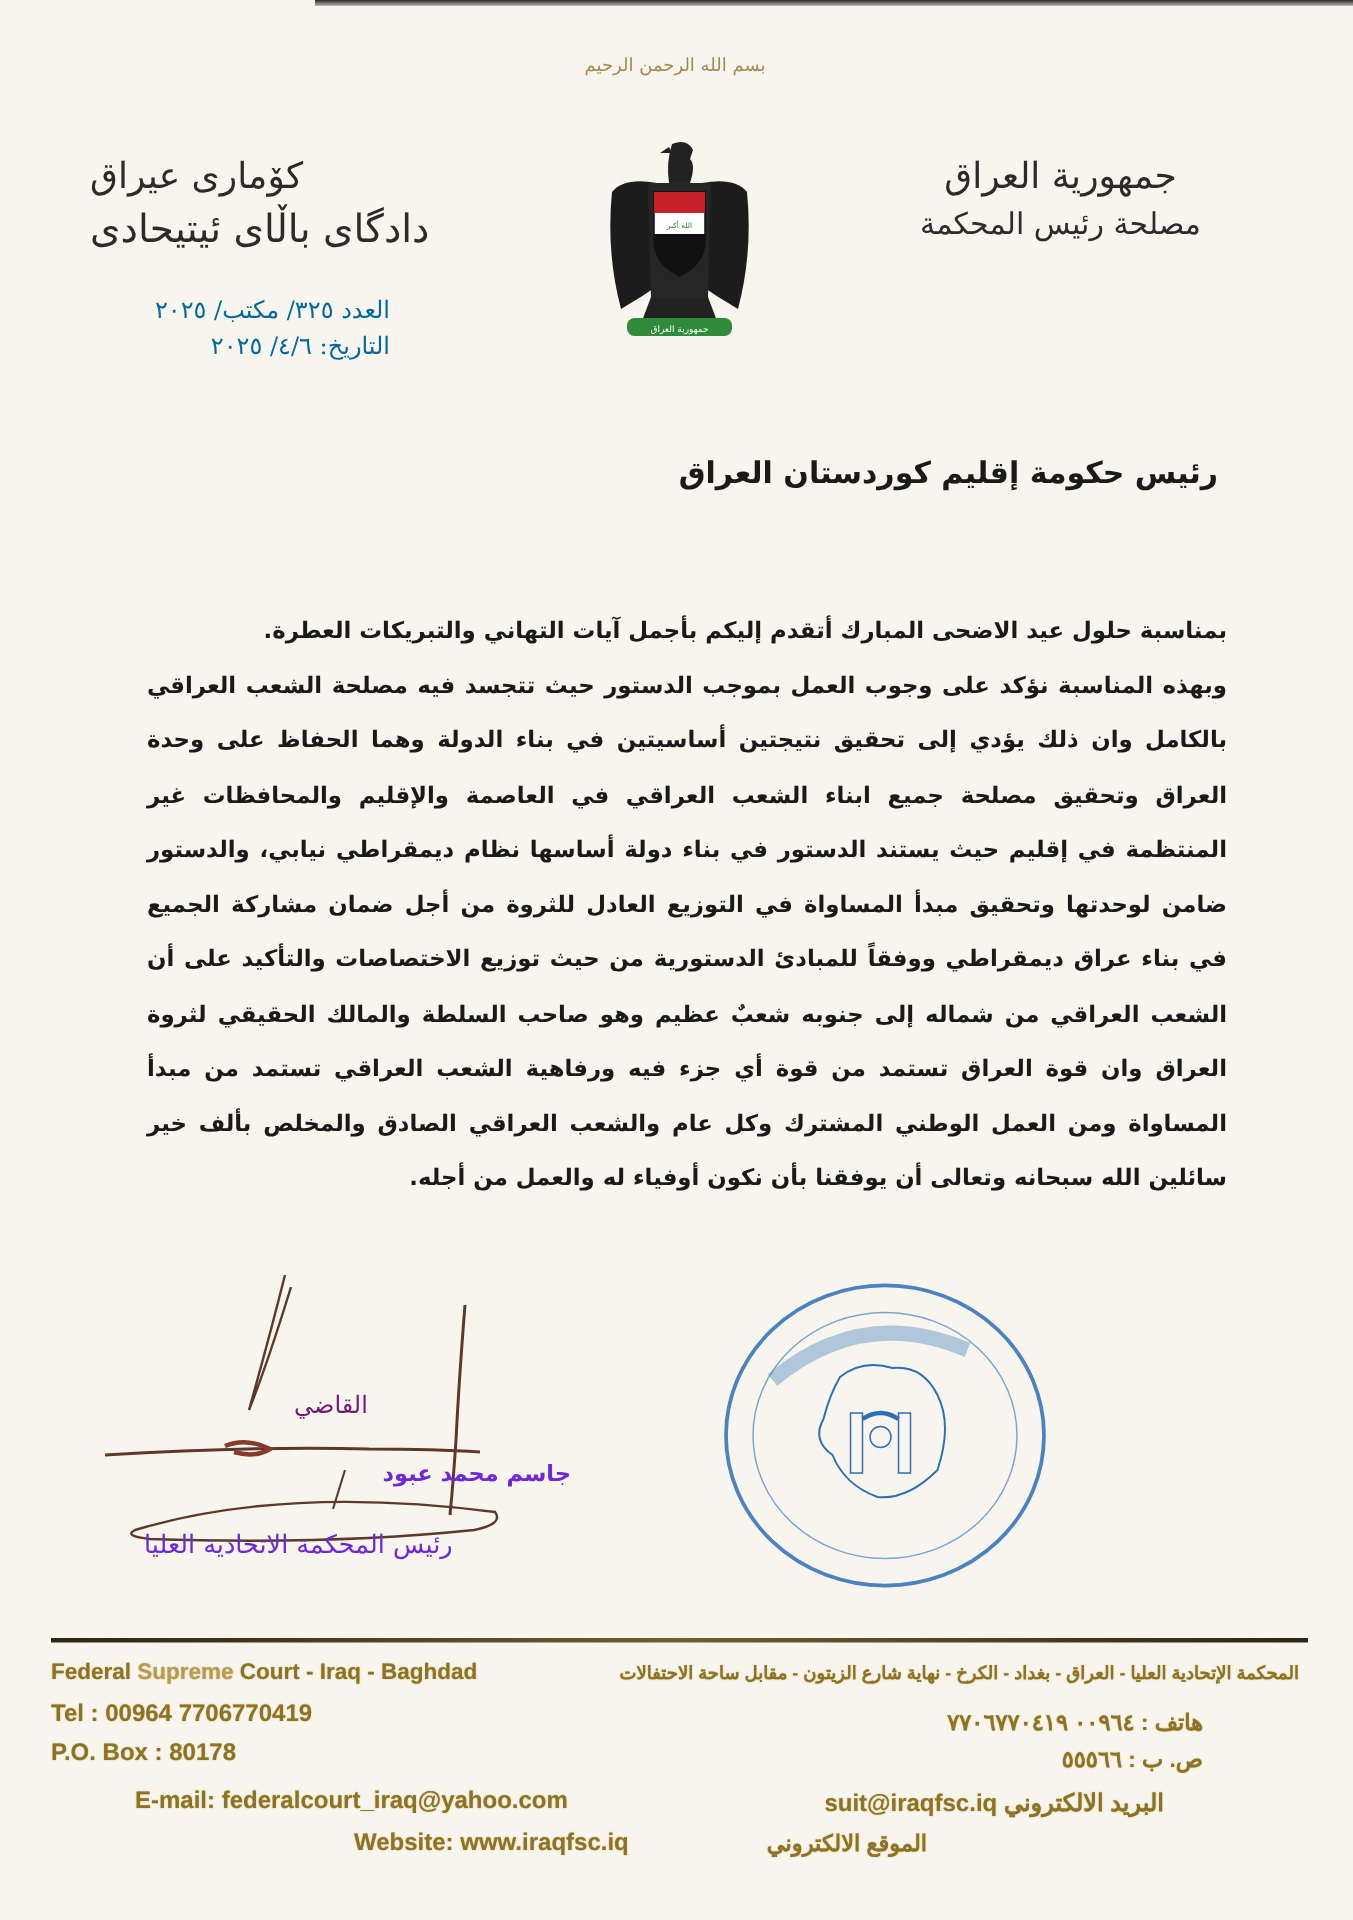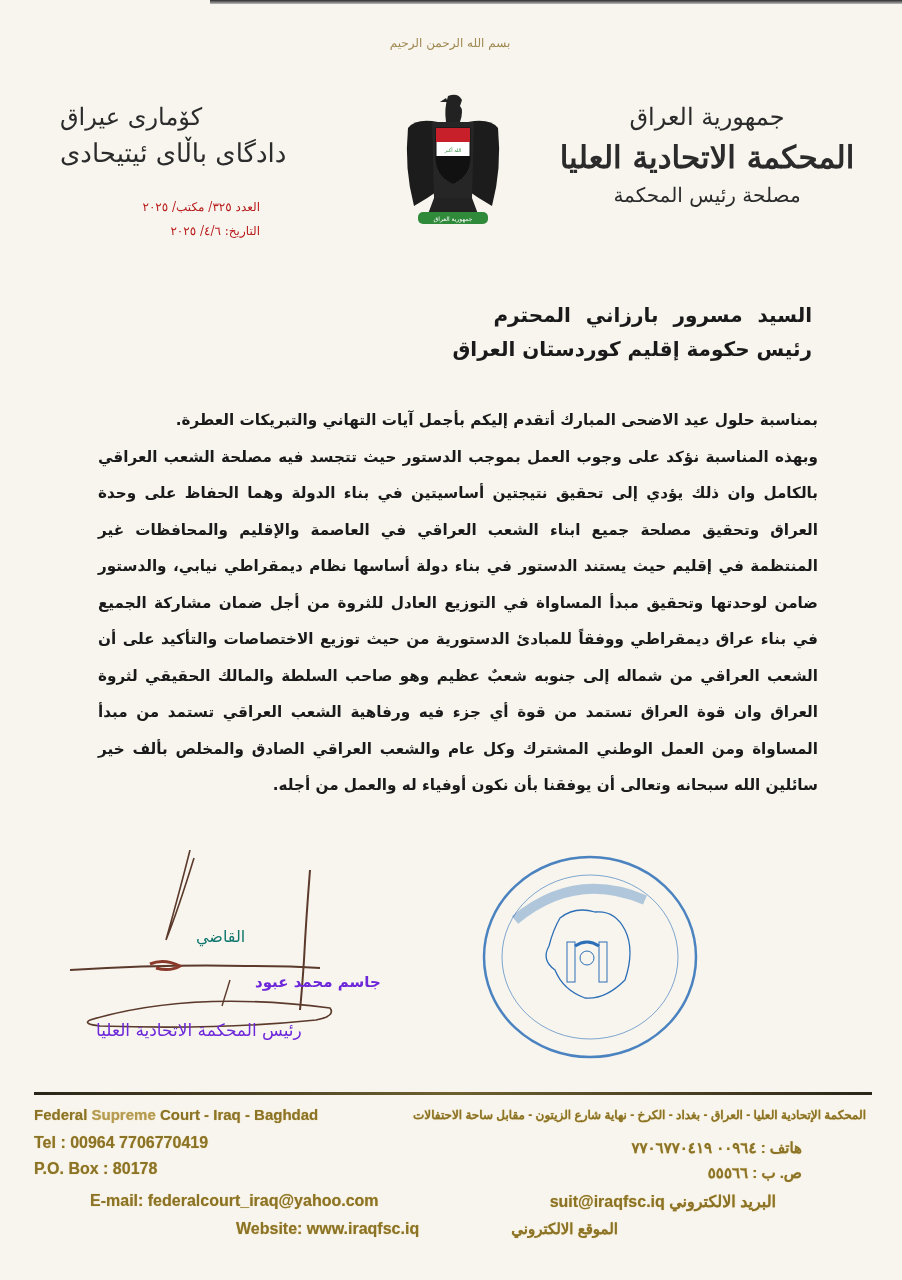--- a/index.html
+++ b/index.html
@@ -16,33 +16,33 @@
 
   .hdr-right { position:absolute; right:40px; top:100px; width:310px; text-align:center; font-family:"DejaVu Serif", serif; color:#2b2b2b; }
   .hdr-right .l1 { font-size:24px; line-height:34px; }
   .hdr-right .l2 { font-size:31px; line-height:46px; font-weight:bold; }
   .hdr-right .l3 { font-size:20px; line-height:30px; }
 
   .hdr-left { position:absolute; left:60px; top:100px; width:290px; text-align:left; font-family:"DejaVu Serif", serif; color:#2b2b2b; }
   .hdr-left .l1 { font-size:24px; line-height:34px; }
   .hdr-left .l2 { font-size:26px; line-height:38px; }
 
-  .refno { position:absolute; left:40px; top:195px; width:220px; font-size:12px; color:#b91c1c; line-height:24px; text-align:right; font-family:"DejaVu Serif", serif; }
+  .refno { position:absolute; left:40px; top:195px; width:220px; font-size:16px; color:#0369a1; line-height:24px; text-align:right; font-family:"DejaVu Serif", serif; }
 
   .emblem { position:absolute; left:398px; top:88px; width:110px; height:140px; }
 
   .recipient { position:absolute; right:90px; top:298px; width:500px; text-align:right; font-weight:bold; font-family:"DejaVu Sans", sans-serif; }
   .recipient .r1 { font-size:20px; line-height:34px; word-spacing:8px; }
   .recipient .r2 { font-size:20px; line-height:34px; }
 
   .body-text { position:absolute; left:98px; top:402px; width:720px; text-align:justify; text-align-last:right; font-weight:bold; font-size:15.2px; line-height:36.5px; }
   .body-text p { margin:0; }
 
   .signature { position:absolute; left:70px; top:850px; width:330px; height:220px; }
-  .sig-title { position:absolute; left:196px; top:927px; font-size:16px; color:#0f766e; }
+  .sig-title { position:absolute; left:196px; top:927px; font-size:16px; color:#701a75; }
   .sig-name { position:absolute; left:255px; top:973px; font-size:15px; font-weight:bold; color:#6d28d9; }
   .sig-role { position:absolute; left:96px; top:1020px; font-size:17px; color:#6d28d9; }
 
   .seal { position:absolute; left:475px; top:850px; width:230px; height:215px; }
 
   .footer-rule { position:absolute; left:34px; top:1092px; width:838px; height:3px; background:linear-gradient(90deg,#2a2518,#6d6030,#2a2518); }
   .foot { position:absolute; font-weight:bold; font-family:"Liberation Sans", sans-serif; color:#8b7328; white-space:nowrap; text-shadow:0 0 1px #c9ad5a; }
   .foot.en-addr { left:34px; top:1106px; font-size:15px; }
   .foot.en-addr .light { color:#b59c52; }
   .foot.en-tel { left:34px; top:1134px; font-size:16px; }
@@ -57,21 +57,20 @@
 </style>
 </head>
 <body>
 
 <div class="topshadow"></div>
 
 <div class="basmala rtl">بسم الله الرحمن الرحيم</div>
 
 <div class="hdr-right rtl">
   <div class="l1">جمهورية العراق</div>
-  <div class="l2">المحكمة الاتحادية العليا</div>
   <div class="l3">مصلحة رئيس المحكمة</div>
 </div>
 
 <div class="hdr-left rtl">
   <div class="l1">کۆماری عیراق</div>
   <div class="l2">دادگای باڵای ئیتیحادی</div>
 </div>
 
 <div class="refno rtl">
   <div>
@@ -101,21 +100,20 @@
     <text x="55" y="64" font-size="5" fill="#2f8a3a" text-anchor="middle" font-family="DejaVu Sans, sans-serif">الله أكبر</text>
 
     <path d="M36 110 L30 126 L80 126 L74 110 Z" fill="#222"></path>
 
     <rect x="20" y="124" width="70" height="12" rx="5" fill="#2f8a3a"></rect>
     <text x="55" y="133" font-size="6" fill="#fff" text-anchor="middle" font-family="DejaVu Sans, sans-serif">جمهورية العراق</text>
   </svg>
 </div>
 
 <div class="recipient rtl">
-  <div class="r1">السيد مسرور بارزاني المحترم</div>
   <div class="r2">رئيس حكومة إقليم كوردستان العراق</div>
 </div>
 
 <div class="body-text rtl">
   <p>بمناسبة حلول عيد الاضحى المبارك أتقدم إليكم بأجمل آيات التهاني والتبريكات العطرة.</p>
   <p>وبهذه المناسبة نؤكد على وجوب العمل بموجب الدستور حيث تتجسد فيه مصلحة الشعب العراقي بالكامل وان ذلك يؤدي إلى تحقيق نتيجتين أساسيتين في بناء الدولة وهما الحفاظ على وحدة العراق وتحقيق مصلحة جميع ابناء الشعب العراقي في العاصمة والإقليم والمحافظات غير المنتظمة في إقليم حيث يستند الدستور في بناء دولة أساسها نظام ديمقراطي نيابي، والدستور ضامن لوحدتها وتحقيق مبدأ المساواة في التوزيع العادل للثروة من أجل ضمان مشاركة الجميع في بناء عراق ديمقراطي ووفقاً للمبادئ الدستورية من حيث توزيع الاختصاصات والتأكيد على أن الشعب العراقي من شماله إلى جنوبه شعبٌ عظيم وهو صاحب السلطة والمالك الحقيقي لثروة العراق وان قوة العراق تستمد من قوة أي جزء فيه ورفاهية الشعب العراقي تستمد من مبدأ المساواة ومن العمل الوطني المشترك وكل عام والشعب العراقي الصادق والمخلص بألف خير سائلين الله سبحانه وتعالى أن يوفقنا بأن نكون أوفياء له والعمل من أجله.</p>
 </div>
 
 <div class="signature">
   <svg width="330" height="220" viewBox="0 0 330 220">

